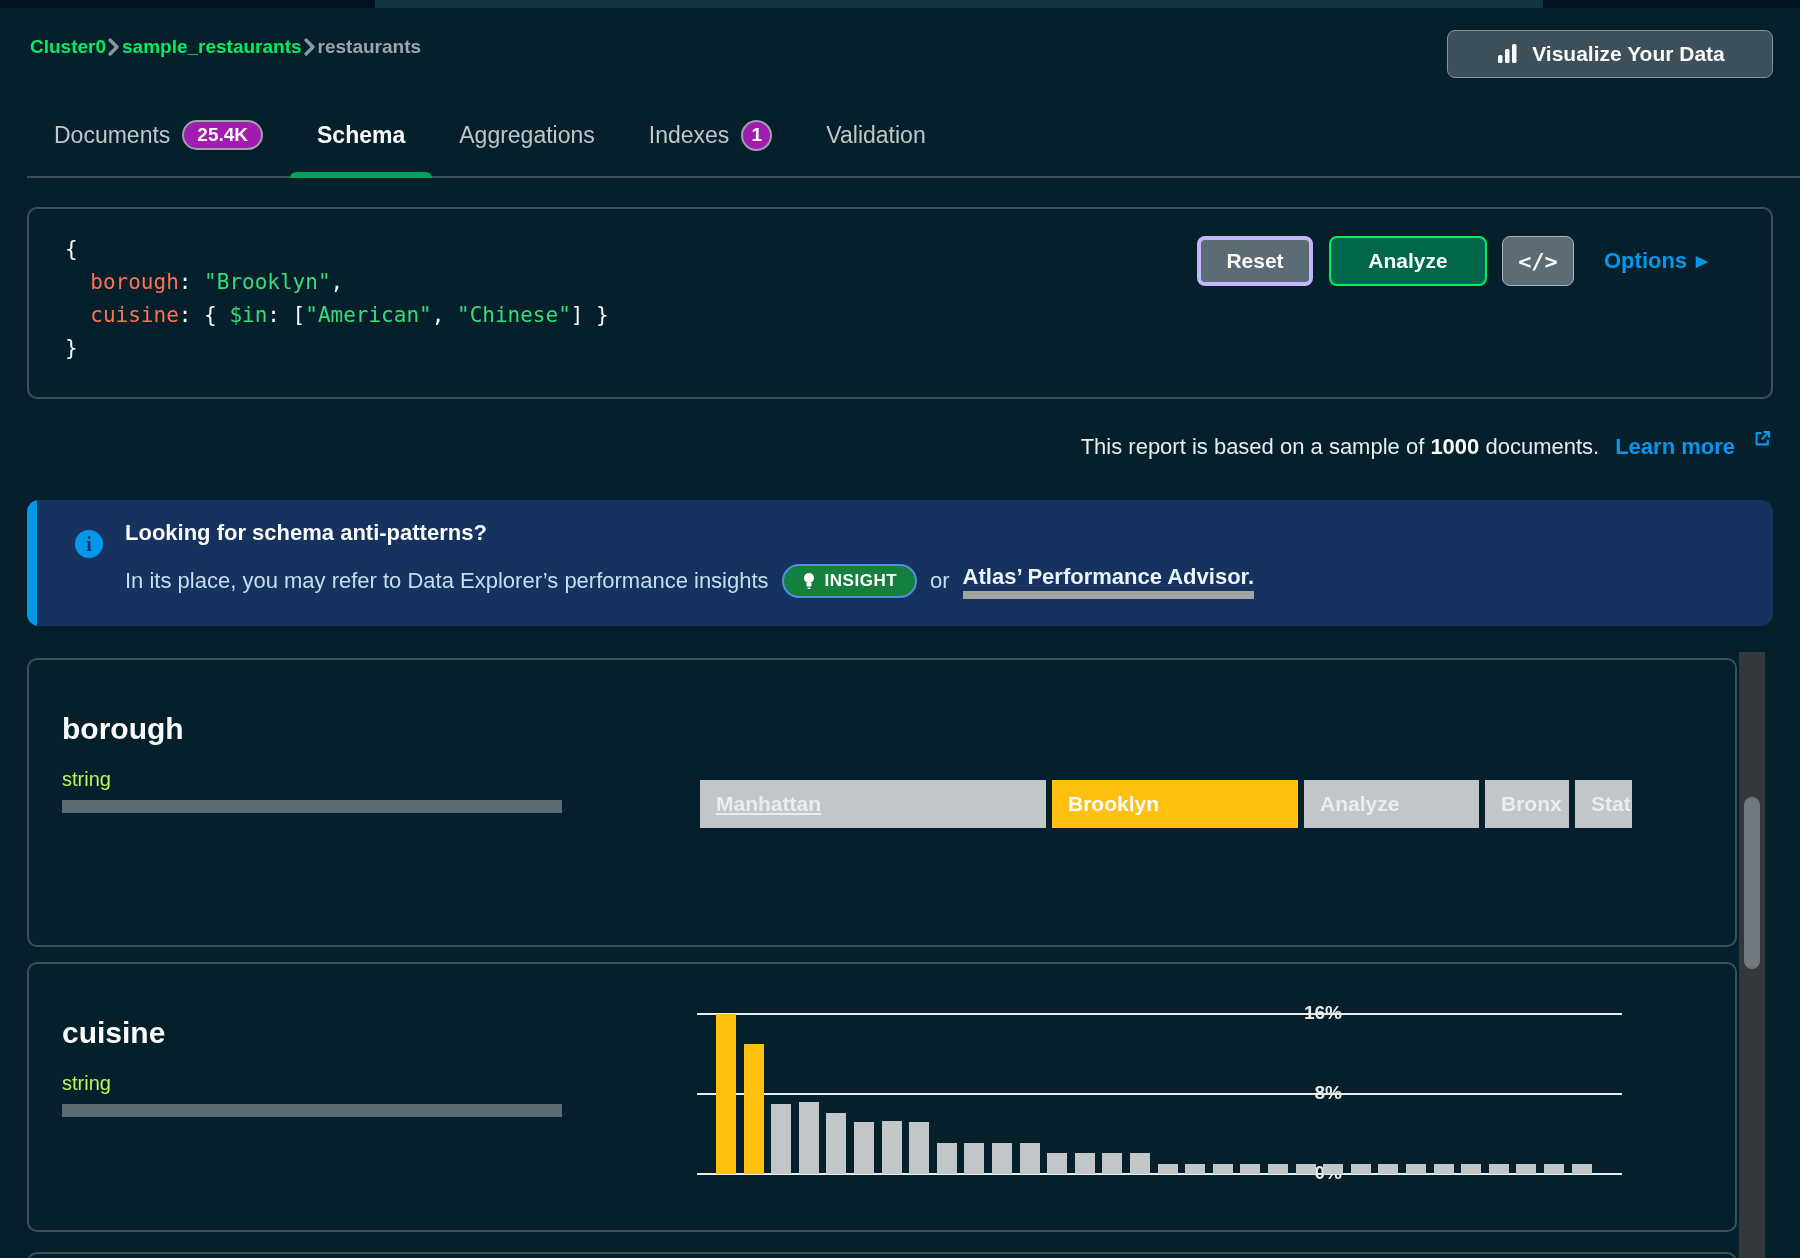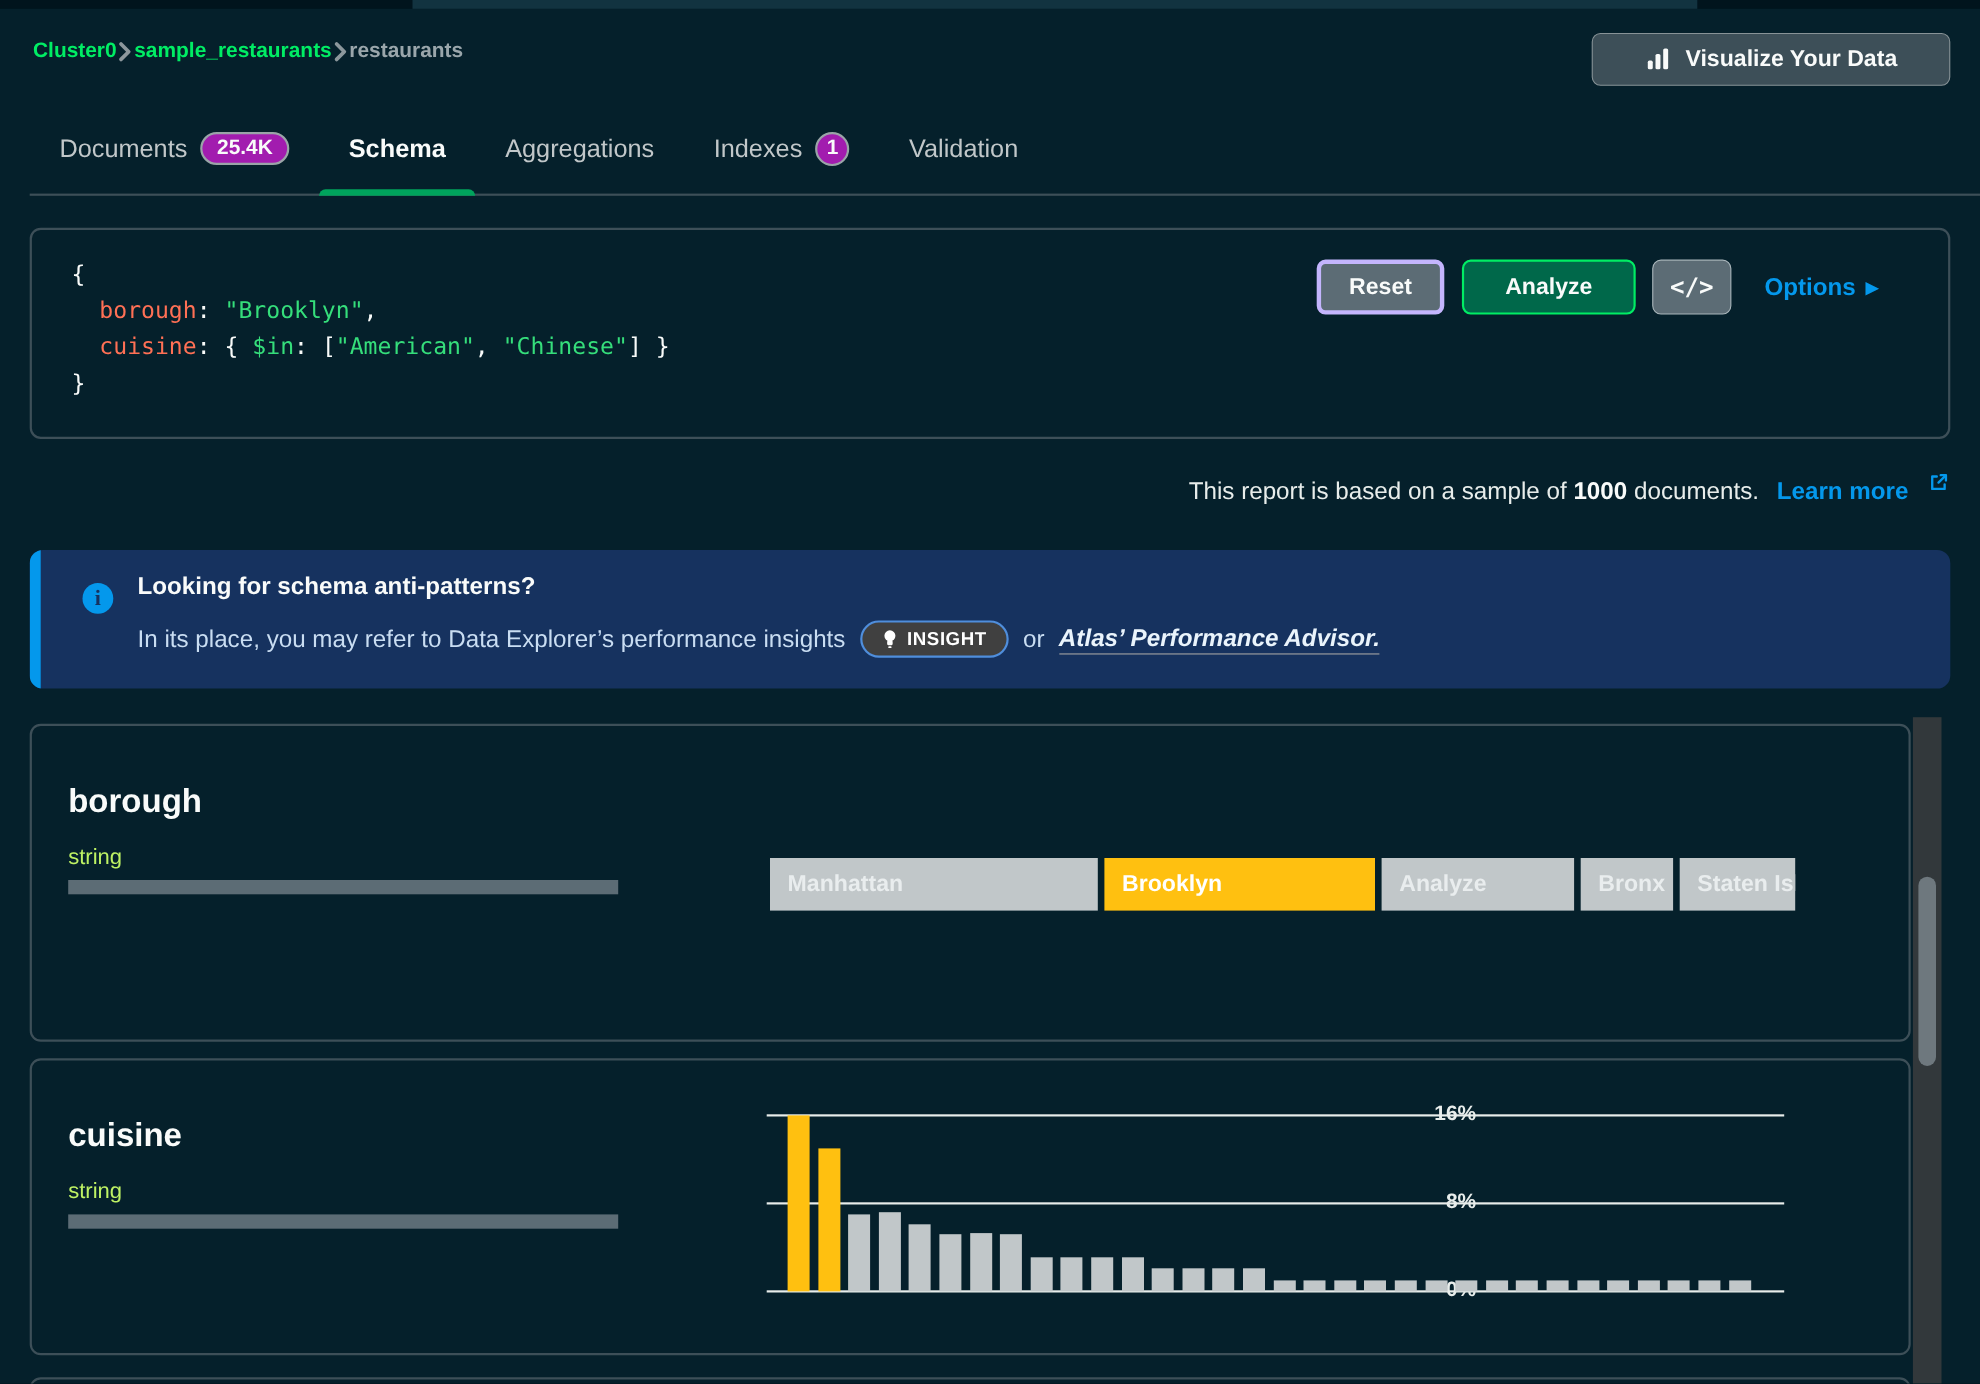--- a/index.html
+++ b/index.html
@@ -66,24 +66,24 @@
   
   .banner{position:absolute;left:27px;top:500px;width:1746px;height:126px;background:#16325F;
           border-radius:12px;overflow:hidden;}
   .banner-accent{position:absolute;left:0;top:0;width:10px;height:126px;background:#0498EC;}
   .info-icon{position:absolute;left:48px;top:30px;width:28px;height:28px;border-radius:50%;background:#0498EC;
              color:#16325F;display:flex;align-items:center;justify-content:center;
              font-family:"Liberation Serif",serif;font-weight:700;font-size:20px;}
   .banner-title{position:absolute;left:98px;top:20px;font-size:22px;font-weight:700;color:#f9fbfa;}
   .banner-body{position:absolute;left:98px;top:58px;height:46px;display:flex;align-items:center;gap:13px;
                font-size:22px;color:#C9DDF2;}
-  .insight-pill{display:inline-flex;align-items:center;gap:9px;background:#404040;border:2px solid #4f8edc;
+  .insight-pill{display:inline-flex;align-items:center;gap:9px;background:#15803d;border:2px solid #4f8edc;
                 border-radius:20px;padding:5px 18px;color:#ffffff;font-weight:700;font-size:17px;
                 letter-spacing:.5px;cursor:pointer;}
-  .banner-link{color:#EAF4FC;font-weight:700;border-bottom:1px solid #a3a3a3;padding-bottom:1px;cursor:pointer;font-style:italic;}
+  .banner-link{color:#EAF4FC;font-weight:700;border-bottom:8px solid #a3a3a3;padding-bottom:1px;cursor:pointer;}
 
   
   .field-card{position:absolute;left:27px;width:1710px;border:2px solid #3d4f58;border-radius:10px;}
   .card-borough{top:658px;height:289px;}
   .card-cuisine{top:962px;height:270px;}
   .field-name{position:absolute;left:33px;top:52px;font-size:30px;font-weight:700;color:#f9fbfa;}
   .field-type{position:absolute;left:33px;top:108px;font-size:20px;color:#bef264;}
   .type-bar{position:absolute;left:33px;top:140px;width:500px;height:13px;background:#5C6C75;}
 
   
@@ -217,21 +217,21 @@
       <span data-interactable="false">or</span>
       <span class="banner-link" data-interactable="true">Atlas’ Performance Advisor.</span>
     </div>
   </section>
 
   <section class="field-card card-borough" data-interactable="false">
     <div class="field-name" data-interactable="false">borough</div>
     <div class="field-type" data-interactable="true">string</div>
     <div class="type-bar" data-interactable="false"></div>
     <div class="value-row" id="borough-values" data-interactable="false">
-        <div class="value-box" data-interactable="true" style="width: 298px;"><span class="value-label" data-interactable="false">Manhattan</span></div>
+        <div class="value-box" data-interactable="true" style="width: 346px; text-decoration: underline;"><span class="value-label" data-interactable="false">Manhattan</span></div>
         <div class="value-box highlight" data-interactable="true" style="width: 246px;"><span class="value-label" data-interactable="false">Brooklyn</span></div>
         <div class="value-box" data-interactable="true" style="width: 175px;"><span class="value-label" data-interactable="false">Analyze</span></div>
         <div class="value-box" data-interactable="true" style="width: 84px;"><span class="value-label" data-interactable="false">Bronx</span></div>
         <div class="value-box" data-interactable="true" style="width: 140px;"><span class="value-label" data-interactable="false">Staten Island</span></div>
       </div>
   </section>
 
   <section class="field-card card-cuisine" data-interactable="false">
     <div class="field-name" data-interactable="false">cuisine</div>
     <div class="field-type" data-interactable="true">string</div>

